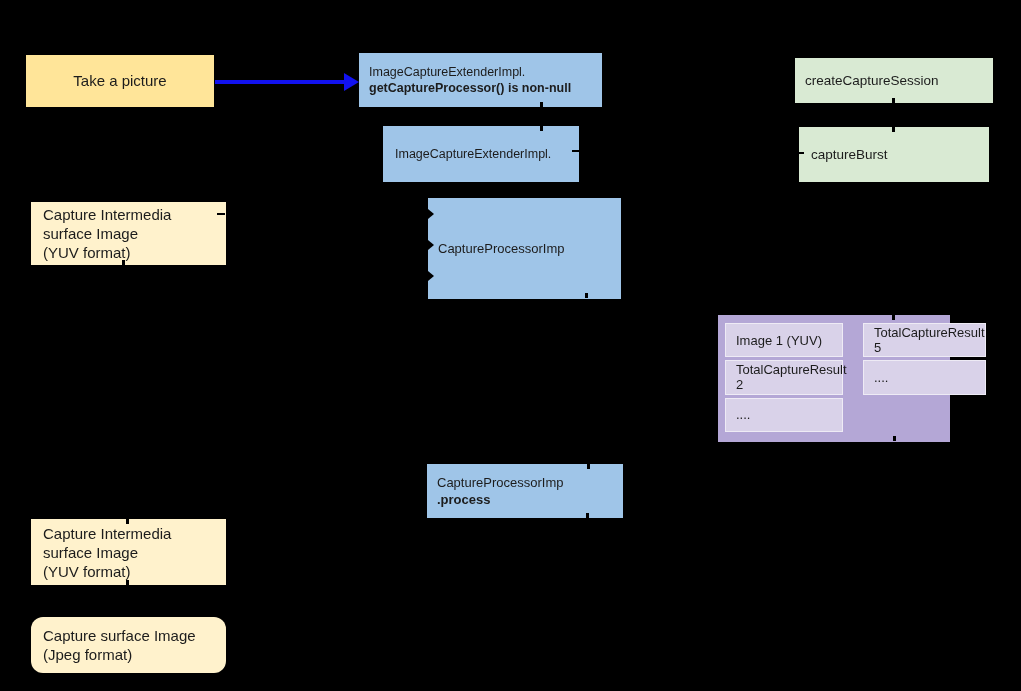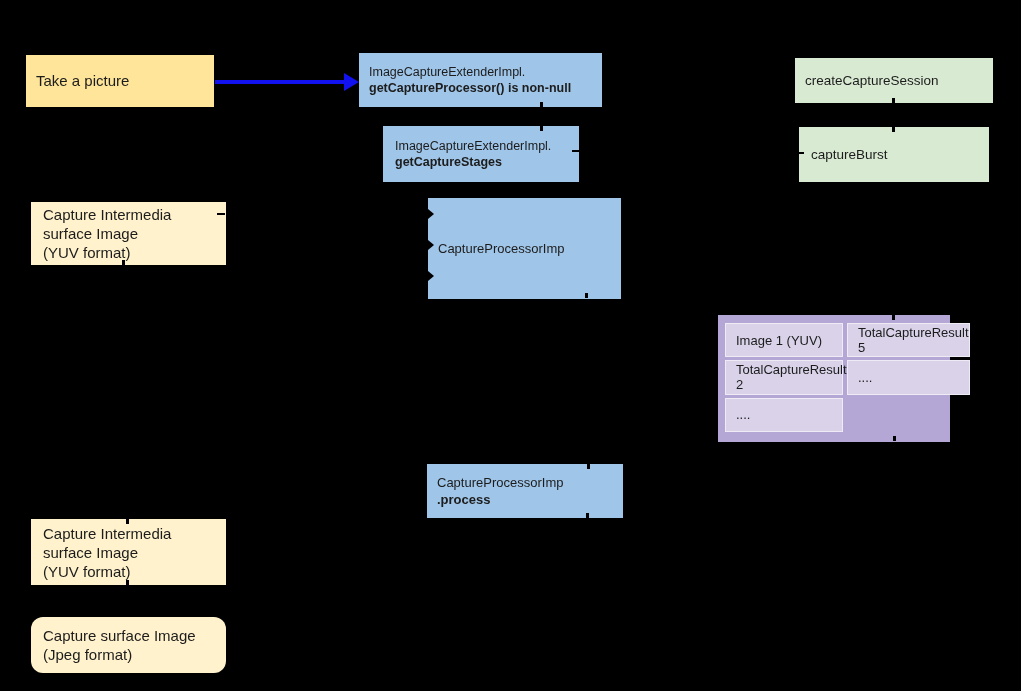--- a/index.html
+++ b/index.html
@@ -16,21 +16,21 @@
     position: absolute;
     display: flex;
     flex-direction: column;
     justify-content: center;
     box-sizing: border-box;
     line-height: 1.32;
   }
   .prelines { white-space: pre-line; }
   .bold { font-weight: bold; }
 
-  .node-take      { left: 26px;  top: 55px;  width: 188px; height: 52px; background: var(--yellow-box); padding-left: 10px; font-size: 15px; }
+  .node-take      { left: 26px;  top: 55px;  width: 188px; height: 52px; background: var(--yellow-box); font-size: 15px; text-align: center; }
   .node-procnull  { left: 359px; top: 53px;  width: 243px; height: 54px; background: var(--blue-box);  padding-left: 10px; font-size: 12.5px; }
   .node-stages    { left: 383px; top: 126px; width: 196px; height: 56px; background: var(--blue-box);  padding-left: 12px; font-size: 12.5px; }
   .node-interm-top{ left: 31px;  top: 202px; width: 195px; height: 63px; background: var(--cream-box); padding-left: 12px; font-size: 15px; line-height: 19px; }
   .node-capproc   { left: 428px; top: 198px; width: 193px; height: 101px; background: var(--blue-box); padding-left: 10px; font-size: 13px; }
   .node-createses { left: 795px; top: 58px;  width: 198px; height: 45px; background: var(--green-box); padding-left: 10px; font-size: 13.5px; }
   .node-burst     { left: 799px; top: 127px; width: 190px; height: 55px; background: var(--green-box); padding-left: 12px; font-size: 13.5px; }
   .node-process   { left: 427px; top: 464px; width: 196px; height: 54px; background: var(--blue-box);  padding-left: 10px; font-size: 13px; }
   .node-interm-bot{ left: 31px;  top: 519px; width: 195px; height: 66px; background: var(--cream-box); padding-left: 12px; font-size: 15px; line-height: 19px; }
   .node-surface   { left: 31px;  top: 617px; width: 195px; height: 56px; background: var(--cream-box); padding-left: 12px; font-size: 15px; line-height: 19px; border-radius: 12px; }
 
@@ -48,21 +48,21 @@
 
   
   .cap-table {
     position: absolute; left: 718px; top: 315px; width: 232px; height: 127px;
     background: var(--purple-outer);
     box-sizing: border-box;
     padding: 8px 7px 10px 7px;
     display: grid;
     grid-template-columns: 118px 1fr;
     grid-auto-rows: 1fr;
-    gap: 3px 4px;
+    gap: 3px 20px;
   }
   .cap-cell {
     background: var(--purple-cell);
     border: 1px solid rgba(255,255,255,0.55);
     box-sizing: border-box;
     display: flex;
     align-items: center;
     padding-left: 10px;
     font-size: 13px;
   }
@@ -90,21 +90,20 @@
   <div class="arrow-line"></div>
   <div class="arrow-head"></div>
 
   <div class="box node-procnull">
     <span>ImageCaptureExtenderImpl.</span>
     <span class="bold">getCaptureProcessor() is non-null</span>
   </div>
 
   <div class="box node-stages">
     <span>ImageCaptureExtenderImpl.</span>
-    <span class="bold">getCaptureStages</span>
   </div>
 
   <div class="box node-interm-top">
     <span class="prelines">Capture Intermedia
 surface Image
 (YUV format)</span>
   </div>
 
   <div class="box node-capproc">
     <span>CaptureProcessorImp</span>

